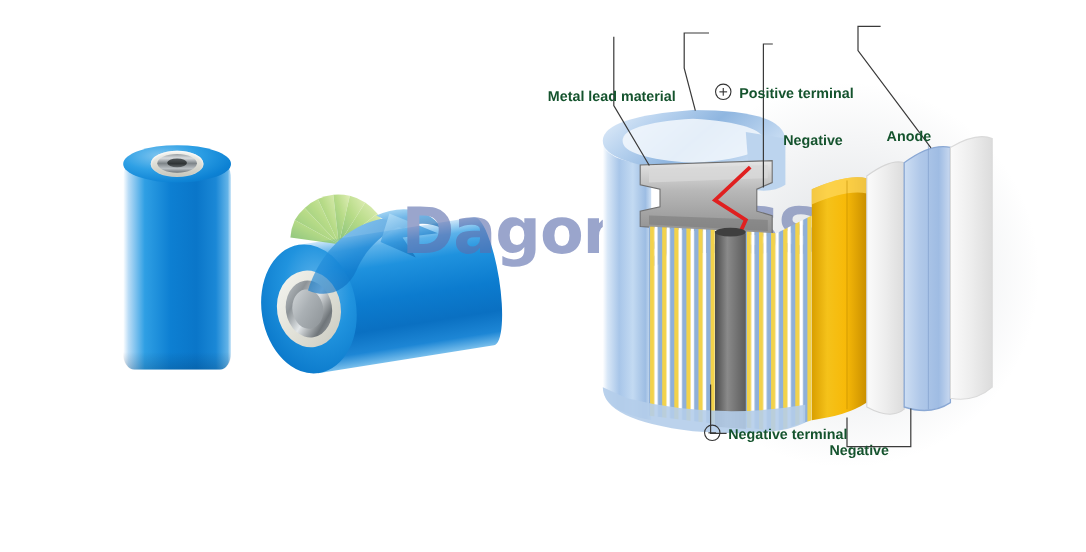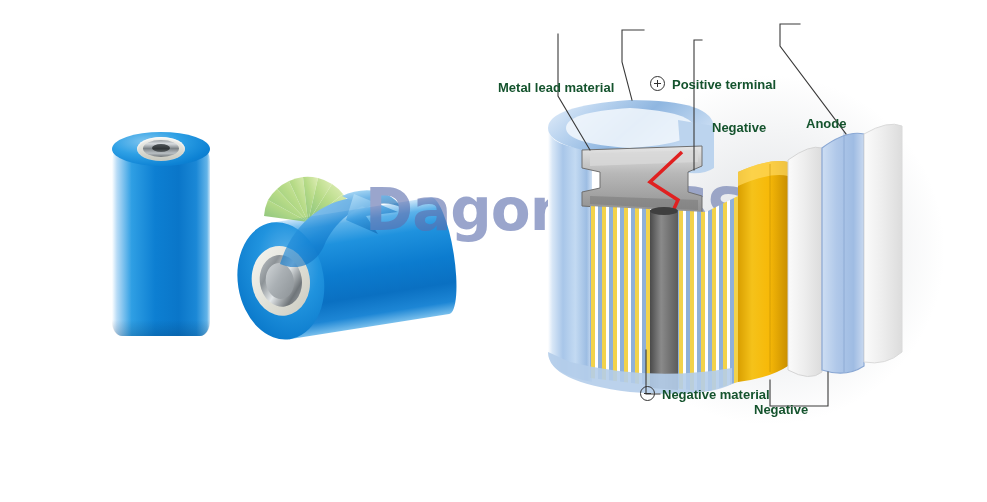--- a/index.html
+++ b/index.html
@@ -392,18 +392,18 @@
     <div class="label" style="left:28px; top:80px;">Metal lead material</div>
 
     <div class="sym plus" style="left:180px; top:76px;"></div>
     <div class="label" style="left:202px; top:77px;">Positive terminal</div>
 
     <div class="label" style="left:336px; top:116px;">Anode</div>
 
     <div class="label" style="left:242px; top:120px;">Negative</div>
 
     <div class="sym minus" style="left:170px; top:386px;"></div>
-    <div class="label" style="left:192px; top:387px;">Negative material</div>
+    <div class="label" style="left:192px; top:387px;">Negative terminal</div>
 
     <div class="label" style="left:284px; top:402px;">Negative</div>
   </div>
 
 </div>
 
 </body></html>

